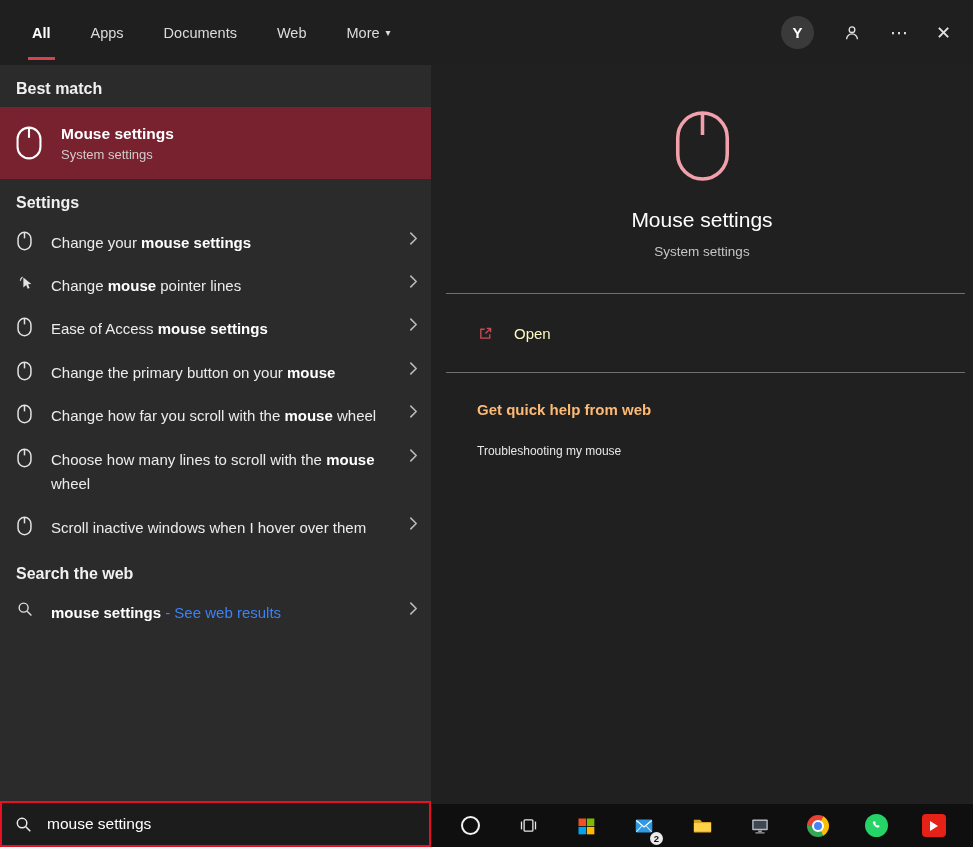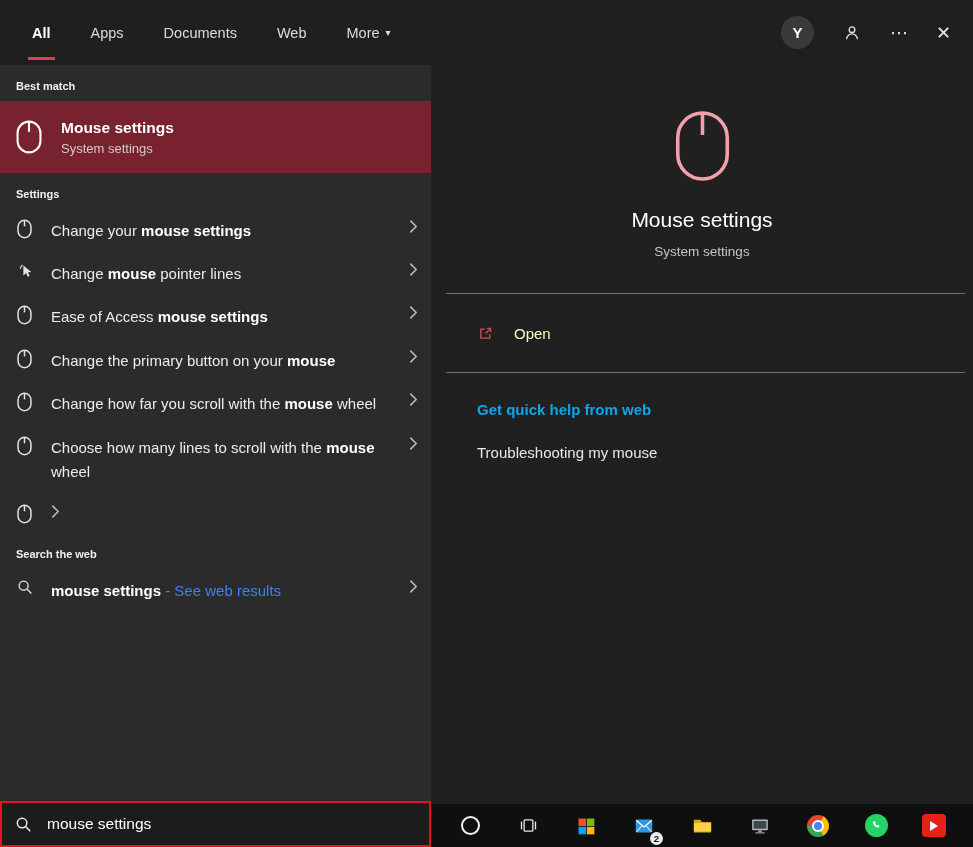--- a/index.html
+++ b/index.html
@@ -23,21 +23,21 @@
   .icon-btn { color:#e4e4e4; cursor:pointer; display:flex; align-items:center; }
   .glyph { font-size:18px; line-height:1; }
 
   
   .body { flex:1; display:flex; min-height:0; }
 
   
   .left { flex:0 0 431px; width:431px; background:var(--bg-left,#2b2b2b); position:relative;
           display:flex; flex-direction:column; }
   .left-content { flex:1; overflow:hidden; padding-bottom:46px; }
-  .section-header { font-size:11px; font-weight:700; color:#f0f0f0; padding:15px 16px 9px; }
+  .section-header { font-size:16px; font-weight:700; color:#f0f0f0; padding:15px 16px 9px; }
   .best-match { height:72px; background:var(--best-bg,#78222f); display:flex; align-items:center;
                 gap:19px; padding:0 16px; cursor:pointer; }
   .bm-icon { color:#fff; display:flex; }
   .bm-title { font-size:15.5px; font-weight:700; color:#fff; }
   .bm-sub { font-size:13px; color:#d2cbcc; margin-top:4px; }
 
   .list-item { display:flex; align-items:flex-start; gap:16px; padding:9.5px 12px 9.5px 17px;
                font-size:15px; line-height:1.63; cursor:pointer; }
   .item-icon { flex:0 0 18px; color:#e2e2e2; display:flex; }
   .item-text { flex:1; color:#ececec; padding-right:6px; }
@@ -58,22 +58,22 @@
   .preview { flex:1; display:flex; flex-direction:column; padding-top:45px; overflow:hidden; }
   .pv-icon { display:flex; justify-content:center; color:var(--accent-pink,#f2a0ab); }
   .pv-title { text-align:center; font-size:21px; margin-top:26px; color:#fff; }
   .pv-sub { text-align:center; font-size:13.5px; margin-top:12px; color:var(--text-secondary,#c5c5c5); }
   .divider { height:1px; background:var(--divider,#707070); margin:0 8px 0 15px; }
   .divider.first { margin-top:34px; }
   .open-row { display:flex; align-items:center; gap:20px; padding-left:46px; height:78px;
               cursor:pointer; font-size:15px; color:#fef9c3; }
   .open-ic { color:var(--open-icon,#c84c55); display:flex; }
   .help { padding:28px 20px 0 46px; }
-  .help-header { font-size:15px; font-weight:700; color:#0ea5e9; }
-  .help-link { font-size:15px; color:#e8e8e8; margin-top:26px; cursor:pointer; }
+  .help-header { font-size:15px; font-weight:700; color:#fdba74; }
+  .help-link { font-size:12px; color:#e8e8e8; margin-top:26px; cursor:pointer; }
 
   
   .taskbar { flex:0 0 43px; background:var(--taskbar-bg,#0f0f0f); display:flex; align-items:center;
              justify-content:space-around; padding:0 10px; }
   .tb-btn { width:44px; height:43px; display:flex; align-items:center; justify-content:center;
             position:relative; cursor:pointer; }
   .tb-cortana { width:19px; height:19px; border-radius:50%; border:2.3px solid #f2f2f2; display:block; }
   .tb-chrome { width:22px; height:22px; border-radius:50%; position:relative; display:block;
     background:conic-gradient(from -90deg, #ea4335 0deg 120deg, #fbbc05 120deg 240deg, #34a853 240deg 360deg); }
   .tb-chrome::after { content:""; position:absolute; inset:5px; border-radius:50%;
@@ -230,20 +230,21 @@
                 </svg>
               </span>
             </div>
             <div class="list-item">
               <span class="item-icon">
                 <svg viewBox="0 0 20 26" width="15" height="20">
                   <rect x="1.4" y="1.4" width="17.2" height="23.2" rx="8.6" fill="none" stroke="currentColor" stroke-width="2"></rect>
                   <line x1="10" y1="1.4" x2="10" y2="9.5" stroke="currentColor" stroke-width="2"></line>
                 </svg>
               </span>
+              <span class="item-text"><span>Scroll inactive windows when I hover over them</span></span>
               <span class="chev">
                 <svg viewBox="0 0 10 16" width="9" height="15">
                   <polyline points="2,2 8,8 2,14" fill="none" stroke="currentColor" stroke-width="1.8" stroke-linecap="round" stroke-linejoin="round"></polyline>
                 </svg>
               </span>
             </div>
           </div>
 
         <div class="section-header">Search the web</div>
         <div class="list-item" id="web-item">

